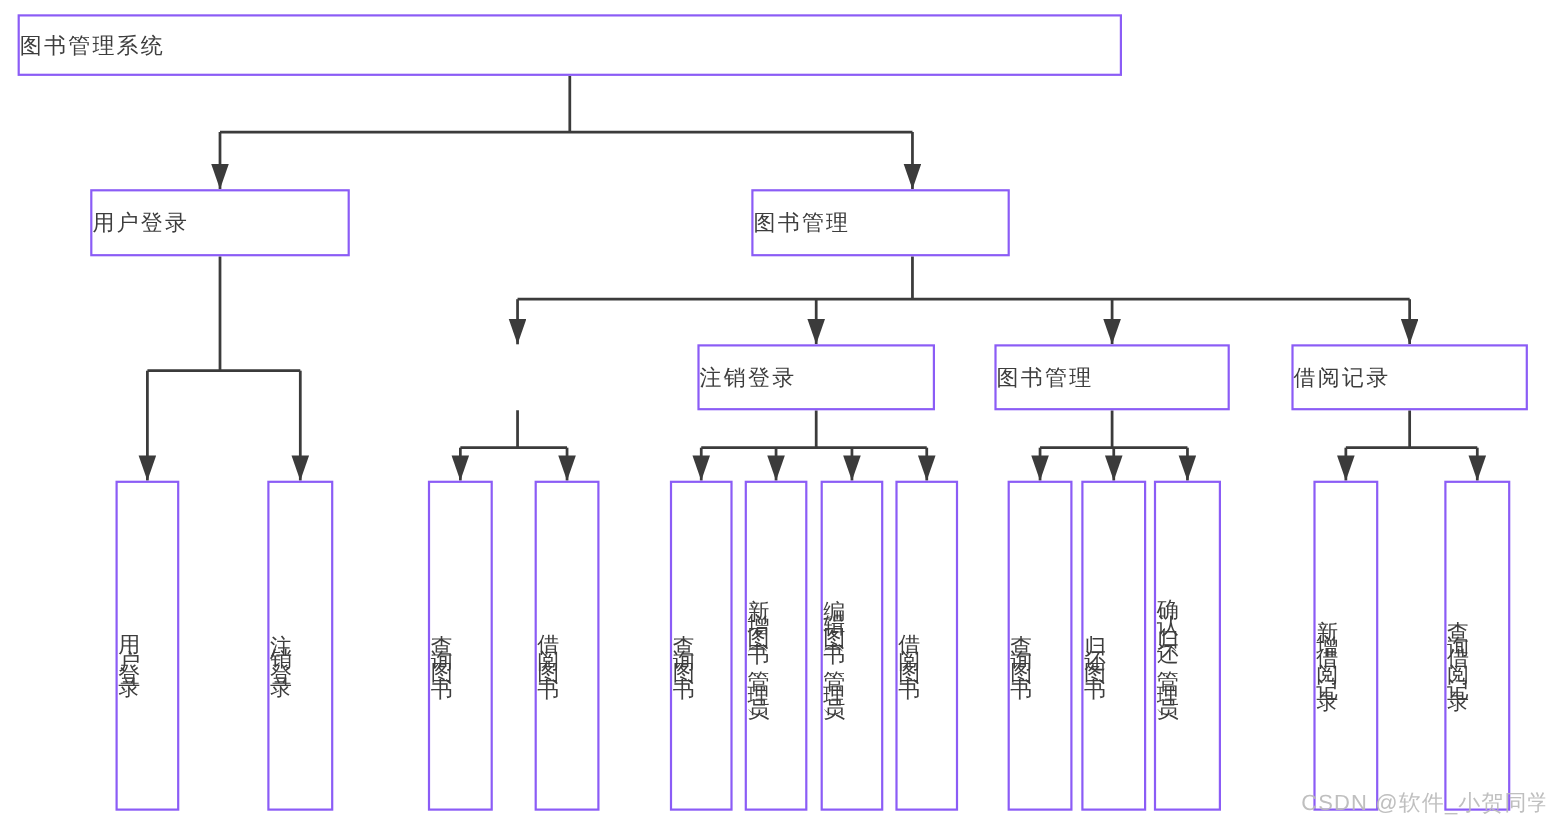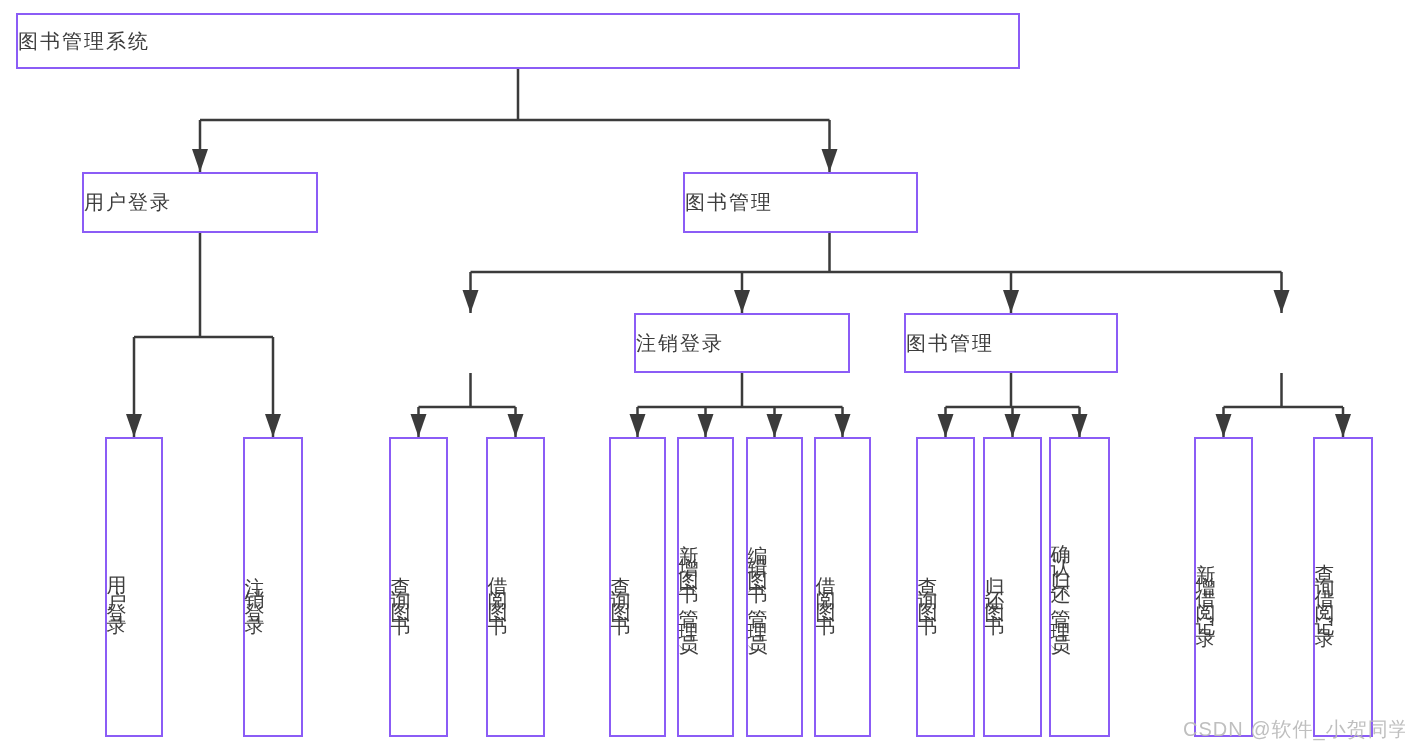--- a/index.html
+++ b/index.html
@@ -128,20 +128,23 @@
   <div class="node hbox n-l2b">
     <span>图书管理</span>
   </div>
 
   <div class="node hbox n-l3b">
     <span>注销登录</span>
   </div>
   <div class="node hbox n-l3c">
     <span>图书管理</span>
   </div>
+  <div class="node hbox n-l3d">
+    <span>借阅记录</span>
+  </div>
 
   <div class="node vbox leaf n-a1">
     <span>用户登录</span>
   </div>
   <div class="node vbox leaf n-a2">
     <span>注销登录</span>
   </div>
 
   <div class="node vbox leaf n-b1">
     <span>查询图书</span>

